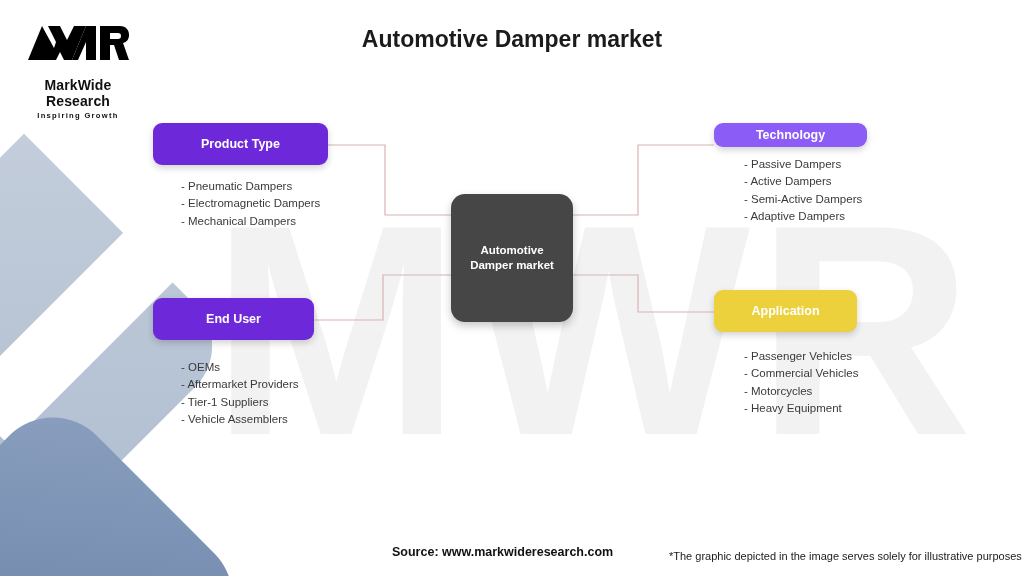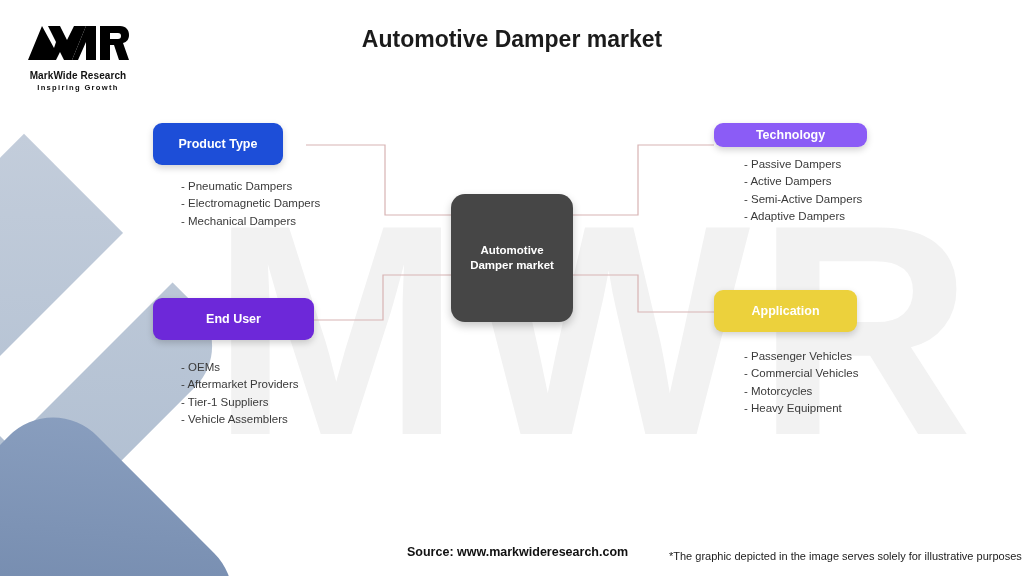--- a/index.html
+++ b/index.html
@@ -78,25 +78,25 @@
     top: 22px;
     width: 124px;
     text-align: center;
     user-select: none;
   }
   .logo-mark {
     display: block;
     margin: 0 auto;
   }
   .logo-name {
-    font-size: 10px;
+    font-size: 14px;
     font-weight: 700;
     color: #111111;
     letter-spacing: 0.1px;
-    margin-top: 8px;
+    margin-top: 15px;
   }
   .logo-tagline {
     font-size: 7.6px;
     font-weight: 700;
     color: #111111;
     letter-spacing: 1.3px;
     margin-top: 2px;
   }
 
   
@@ -123,21 +123,21 @@
     position: absolute;
     border-radius: 9px;
     display: flex;
     align-items: center;
     justify-content: center;
     box-shadow: 0 3px 7px rgba(0,0,0,0.18);
     color: #ffffff;
     font-size: 12.5px;
     font-weight: 700;
   }
-  .box-product   { left: 153px; top: 123px; width: 130px; height: 42px; background: #1d4ed8; }
+  .box-product   { left: 153px; top: 123px; width: 175px; height: 42px; background: #6d28d9; }
   .box-technology{ left: 714px; top: 123px; width: 153px; height: 24px; background: #8b5cf6; }
   .box-enduser   { left: 153px; top: 298px; width: 161px; height: 42px; background: #6d28d9; }
   .box-application{left: 714px; top: 290px; width: 143px; height: 42px; background: #ecd13c; }
 
   .center-box {
     position: absolute;
     left: 451px;
     top: 194px;
     width: 122px;
     height: 128px;
@@ -165,21 +165,21 @@
   }
   .bullets div { white-space: nowrap; }
   .list-product    { left: 181px; top: 178px; }
   .list-technology { left: 744px; top: 156px; }
   .list-enduser    { left: 181px; top: 359px; }
   .list-application{ left: 744px; top: 348px; }
 
   
   .footer-source {
     position: absolute;
-    left: 407px;
+    left: 392px;
     top: 545px;
     font-size: 12.5px;
     font-weight: 700;
     color: #111111;
   }
   .footer-note {
     position: absolute;
     left: 669px;
     top: 550px;
     font-size: 11px;

